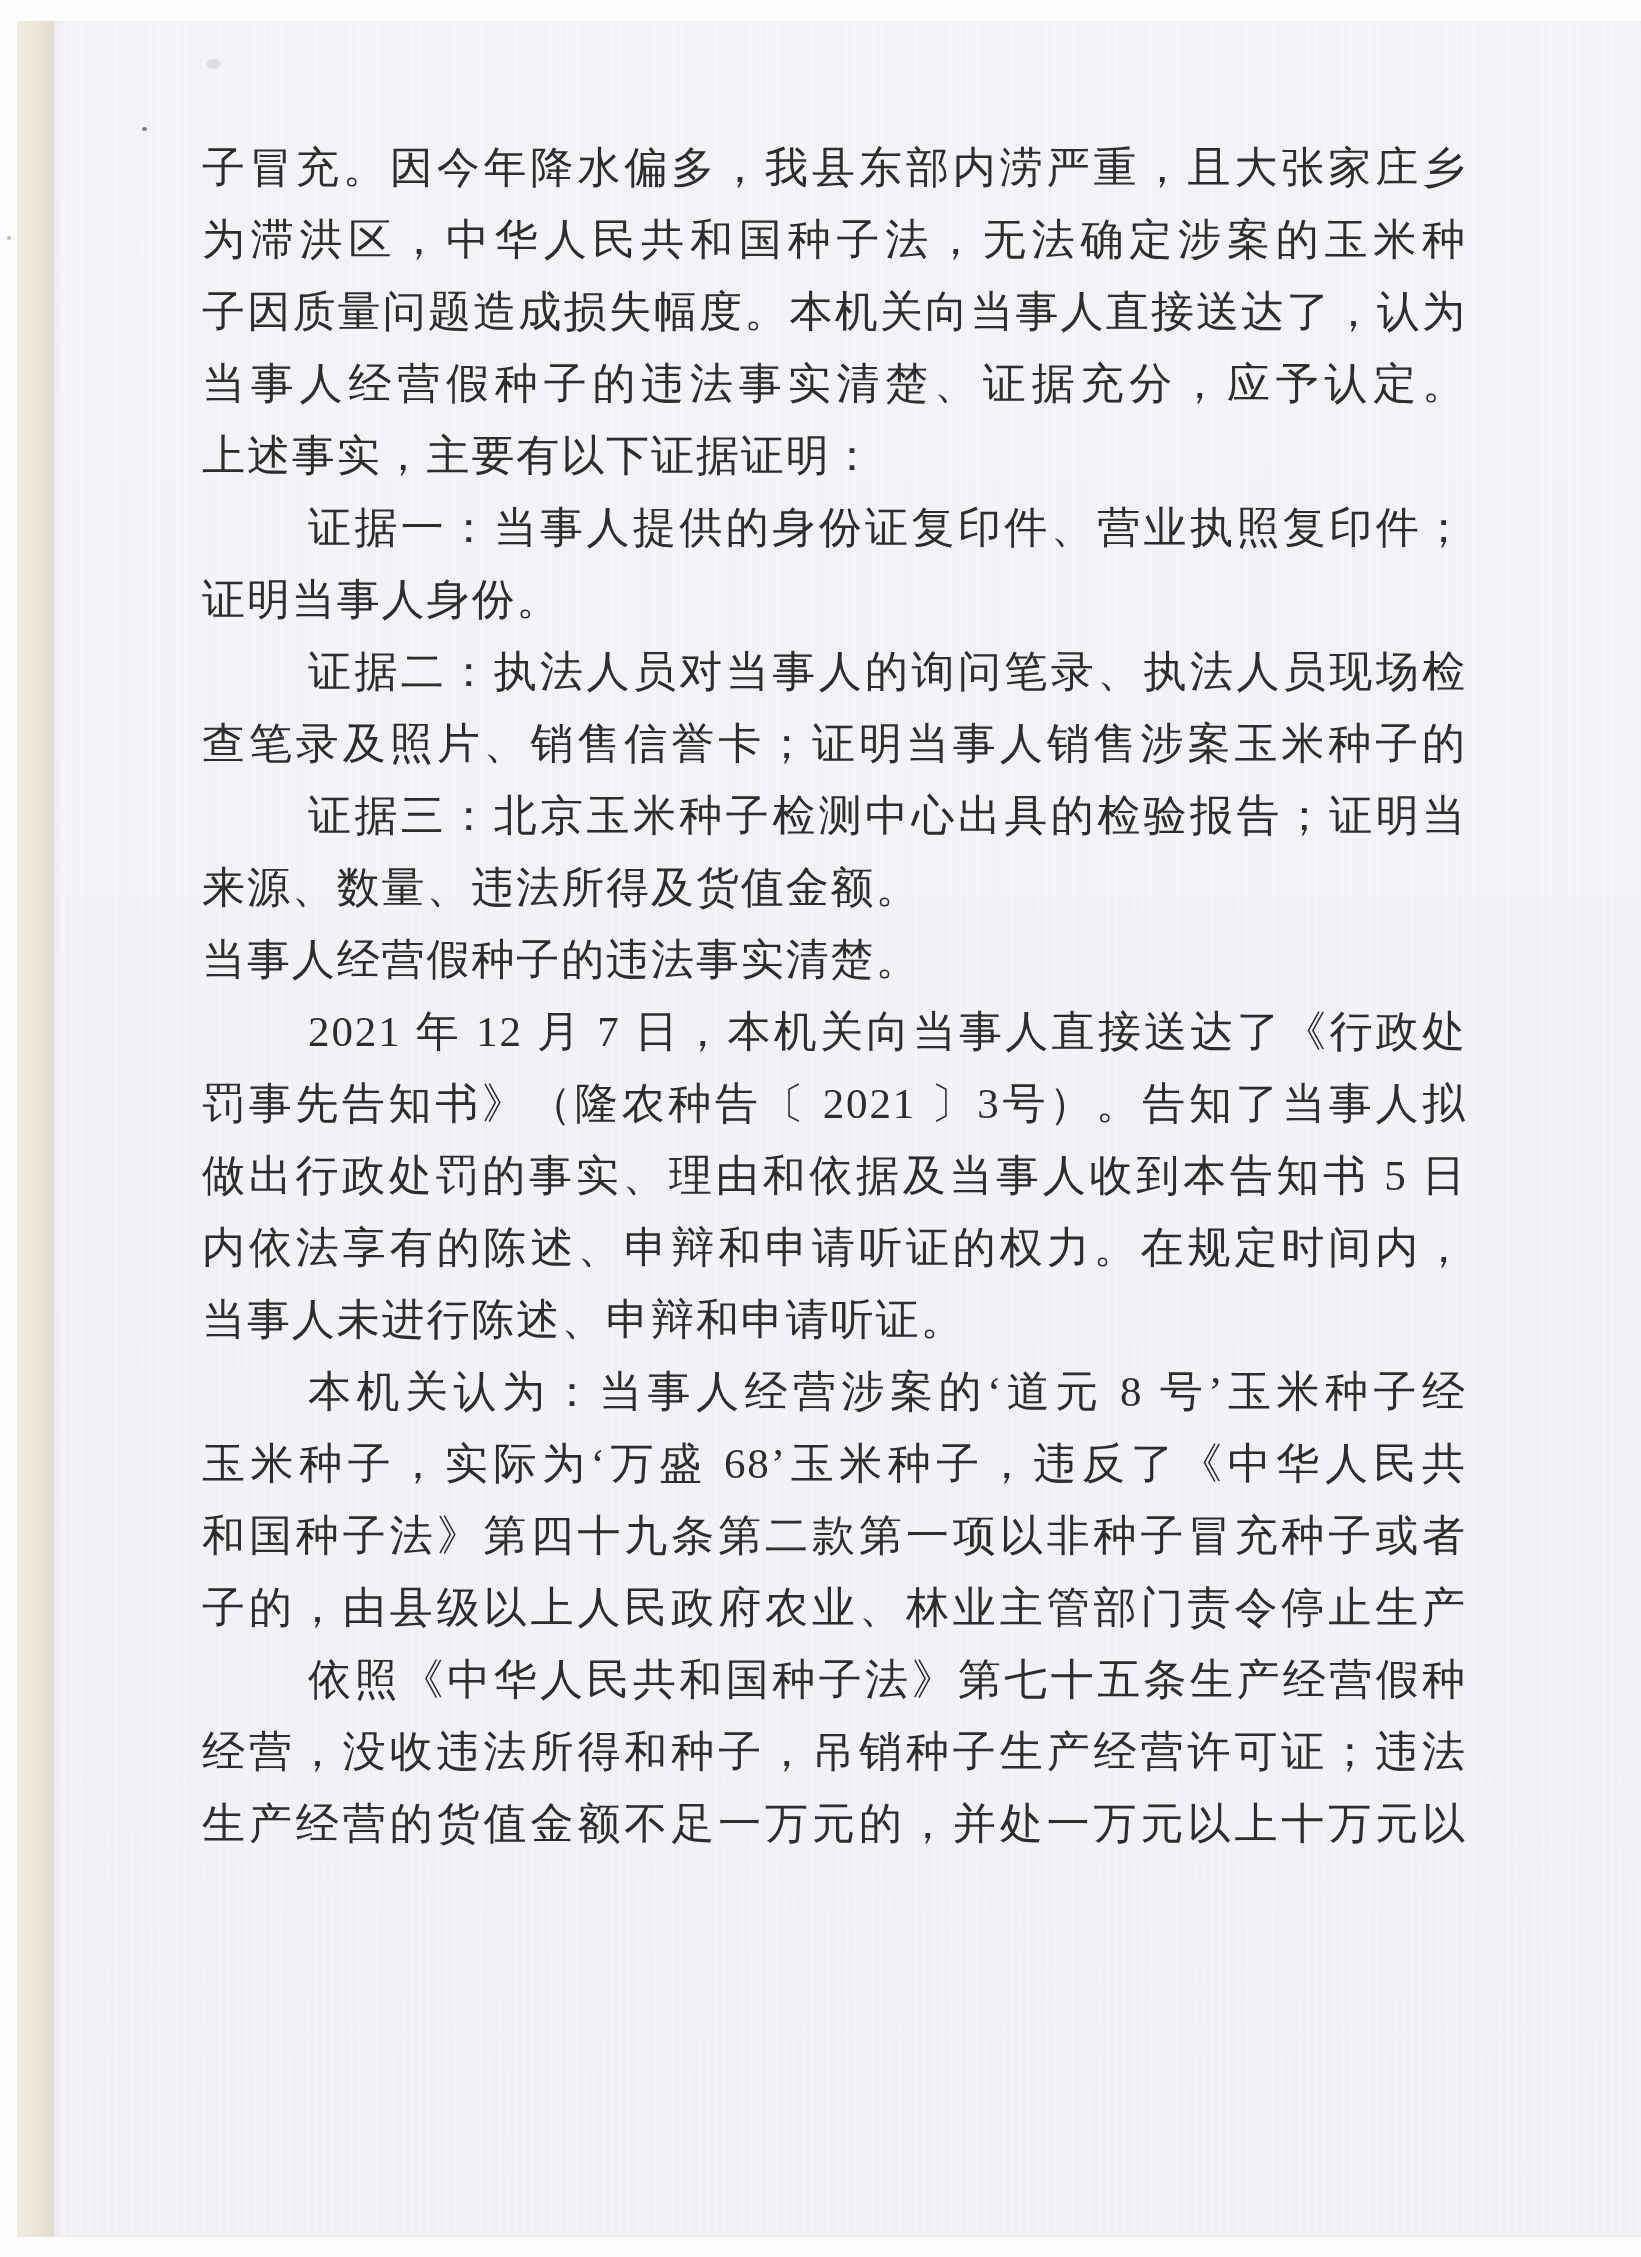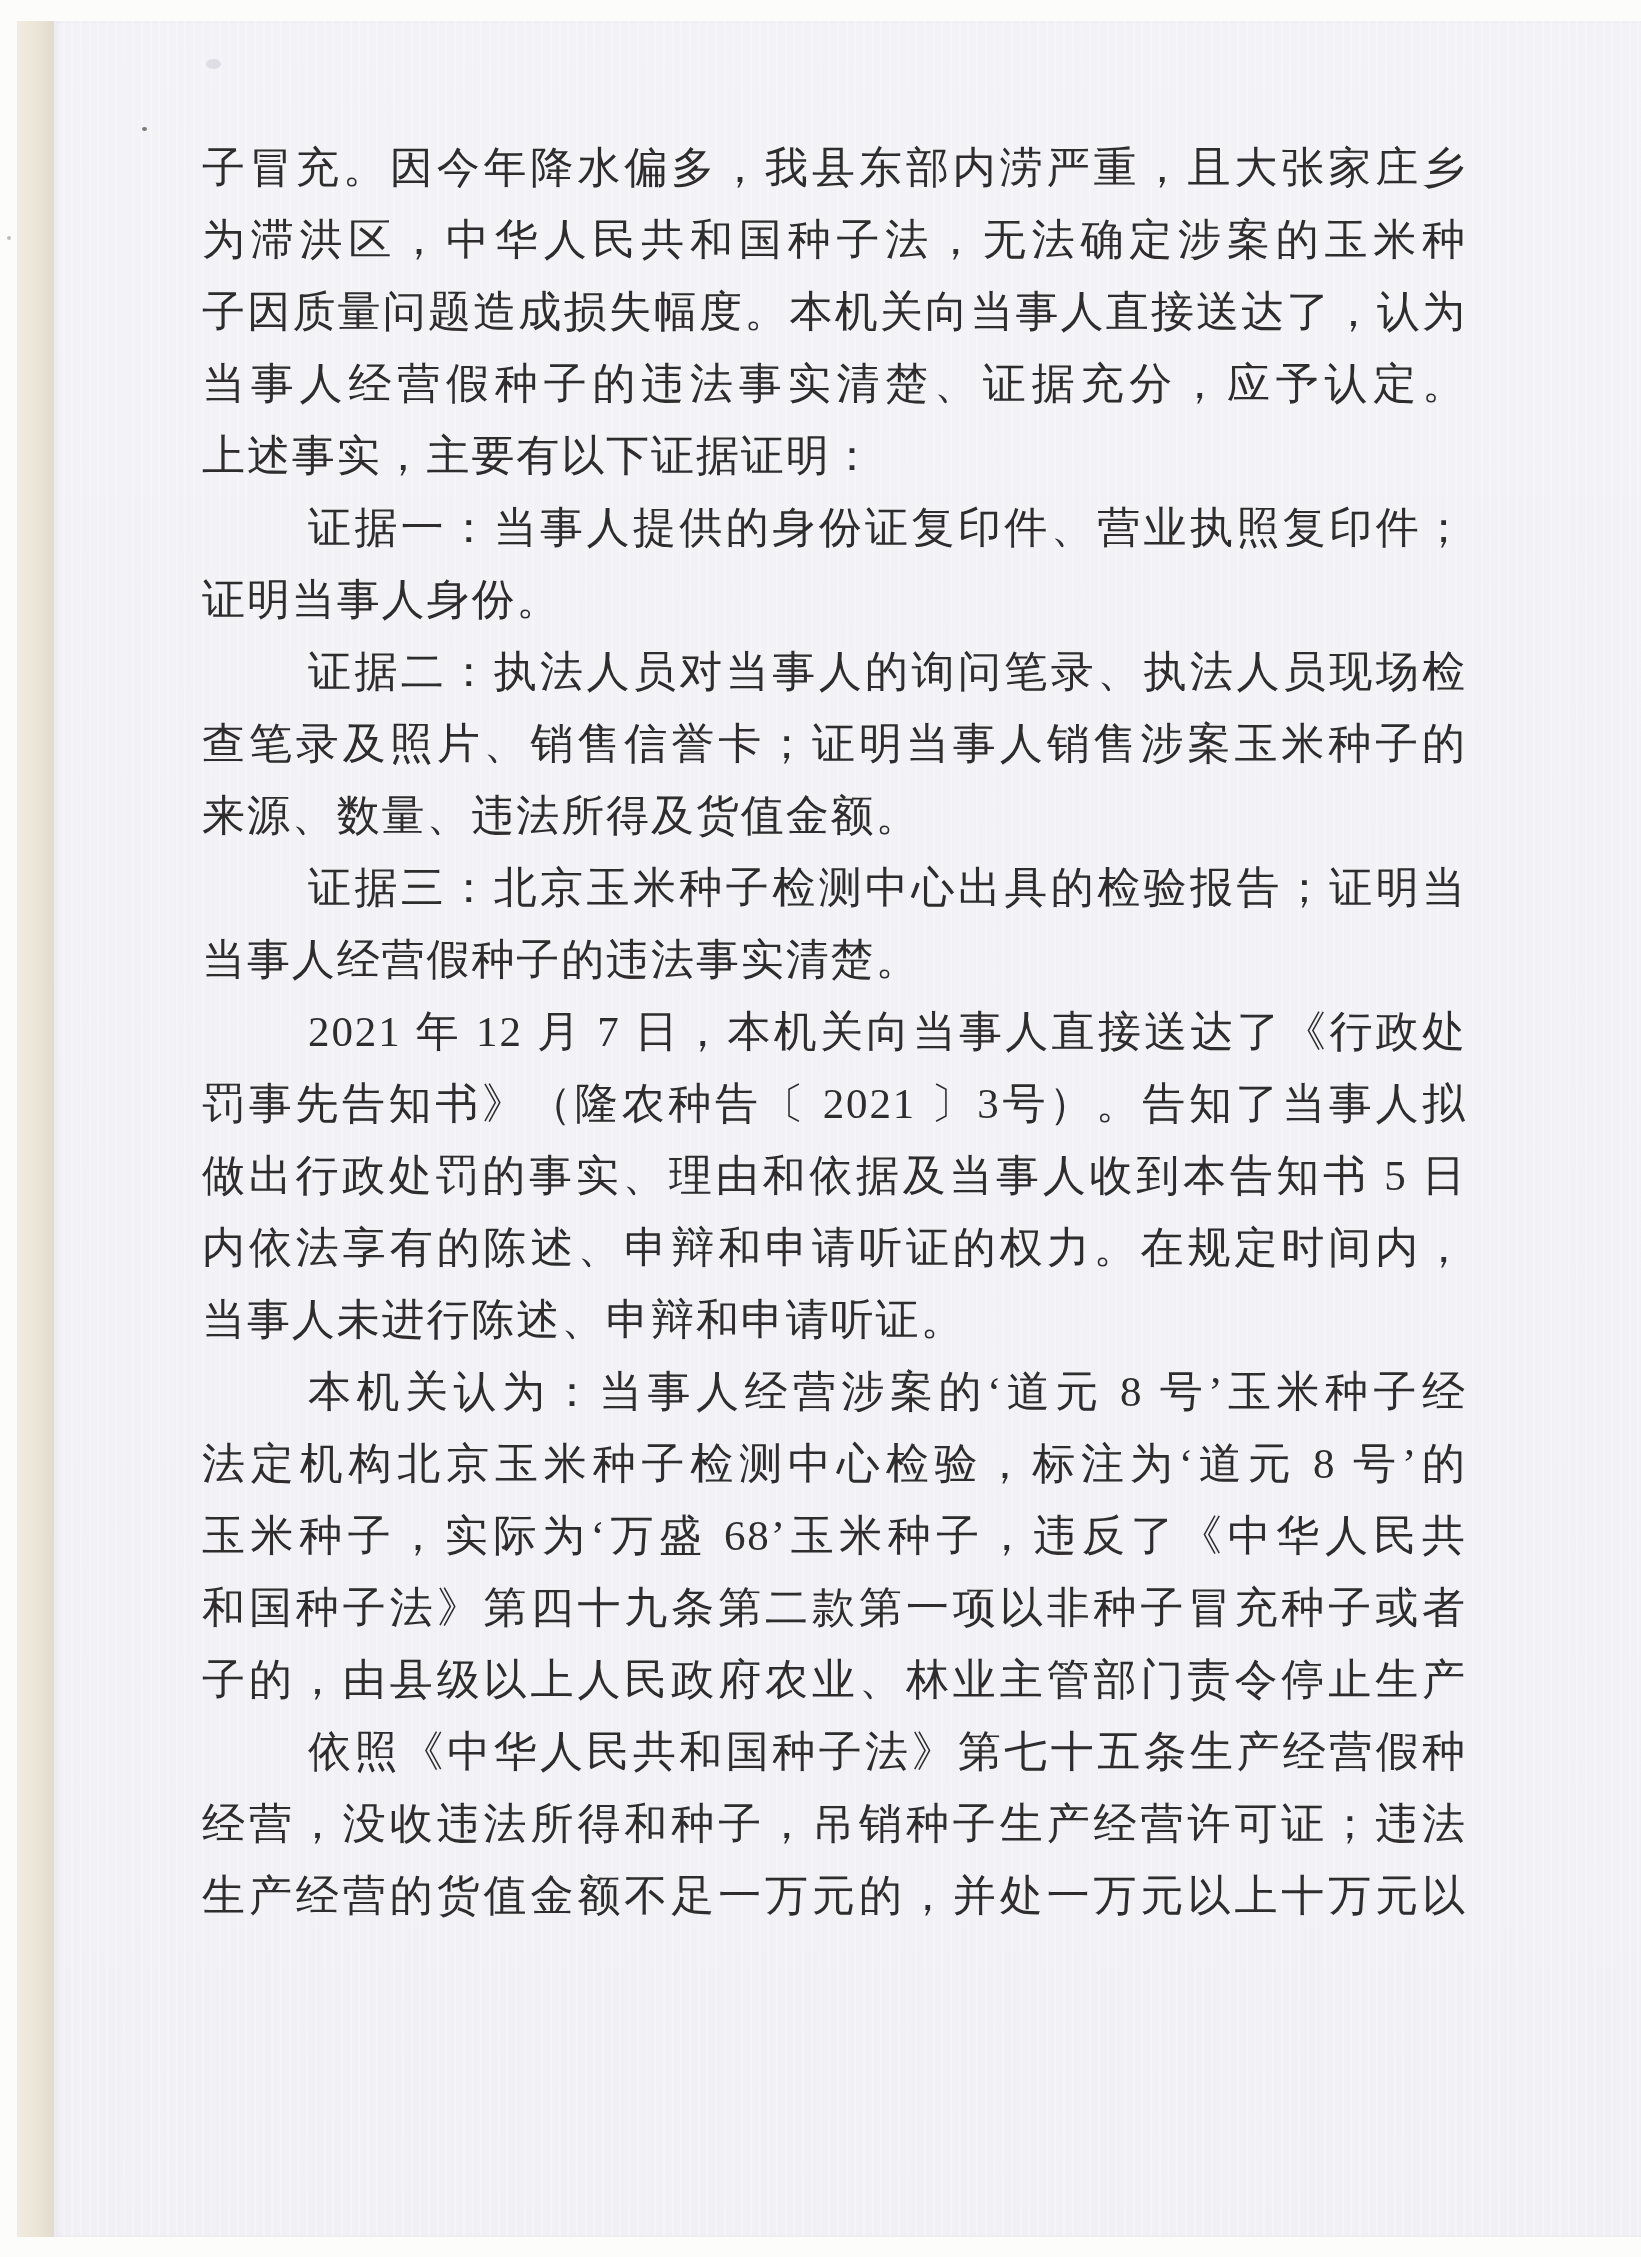--- a/index.html
+++ b/index.html
@@ -57,30 +57,29 @@
   <div class="text-block">
     <div class="line fill">子冒充。因今年降水偏多，我县东部内涝严重，且大张家庄乡</div>
     <div class="line fill">为滞洪区，中华人民共和国种子法，无法确定涉案的玉米种</div>
     <div class="line fill">子因质量问题造成损失幅度。本机关向当事人直接送达了，认为</div>
     <div class="line fill">当事人经营假种子的违法事实清楚、证据充分，应予认定。</div>
     <div class="line">上述事实，主要有以下证据证明：</div>
     <div class="line ind fill">证据一：当事人提供的身份证复印件、营业执照复印件；</div>
     <div class="line">证明当事人身份。</div>
     <div class="line ind fill">证据二：执法人员对当事人的询问笔录、执法人员现场检</div>
     <div class="line fill">查笔录及照片、销售信誉卡；证明当事人销售涉案玉米种子的</div>
+    <div class="line ind fill">证据三：北京玉米种子检测中心出具的检验报告；证明当</div>
     <div class="line">来源、数量、违法所得及货值金额。</div>
-    <div class="line ind fill">证据三：北京玉米种子检测中心出具的检验报告；证明当</div>
     <div class="line">当事人经营假种子的违法事实清楚。</div>
     <div class="line ind fill">2021 年 12 月 7 日，本机关向当事人直接送达了《行政处</div>
     <div class="line fill">罚事先告知书》（隆农种告〔 2021 〕3号）。告知了当事人拟</div>
     <div class="line fill">做出行政处罚的事实、理由和依据及当事人收到本告知书 5 日</div>
     <div class="line fill">内依法享有的陈述、申辩和申请听证的权力。在规定时间内，</div>
     <div class="line">当事人未进行陈述、申辩和申请听证。</div>
     <div class="line ind fill">本机关认为：当事人经营涉案的‘道元 8 号’玉米种子经</div>
-    <div class="line fill">法定机构北京玉米种子检测中心检验，标注为‘道元 8 号’的</div>
     <div class="line fill">玉米种子，实际为‘万盛 68’玉米种子，违反了《中华人民共</div>
     <div class="line fill">和国种子法》第四十九条第二款第一项以非种子冒充种子或者</div>
     <div class="line fill">子的，由县级以上人民政府农业、林业主管部门责令停止生产</div>
     <div class="line ind fill">依照《中华人民共和国种子法》第七十五条生产经营假种</div>
     <div class="line fill">经营，没收违法所得和种子，吊销种子生产经营许可证；违法</div>
     <div class="line fill">生产经营的货值金额不足一万元的，并处一万元以上十万元以</div>
   </div>
 </div>
 
 <div class="speck speck-1"></div>

